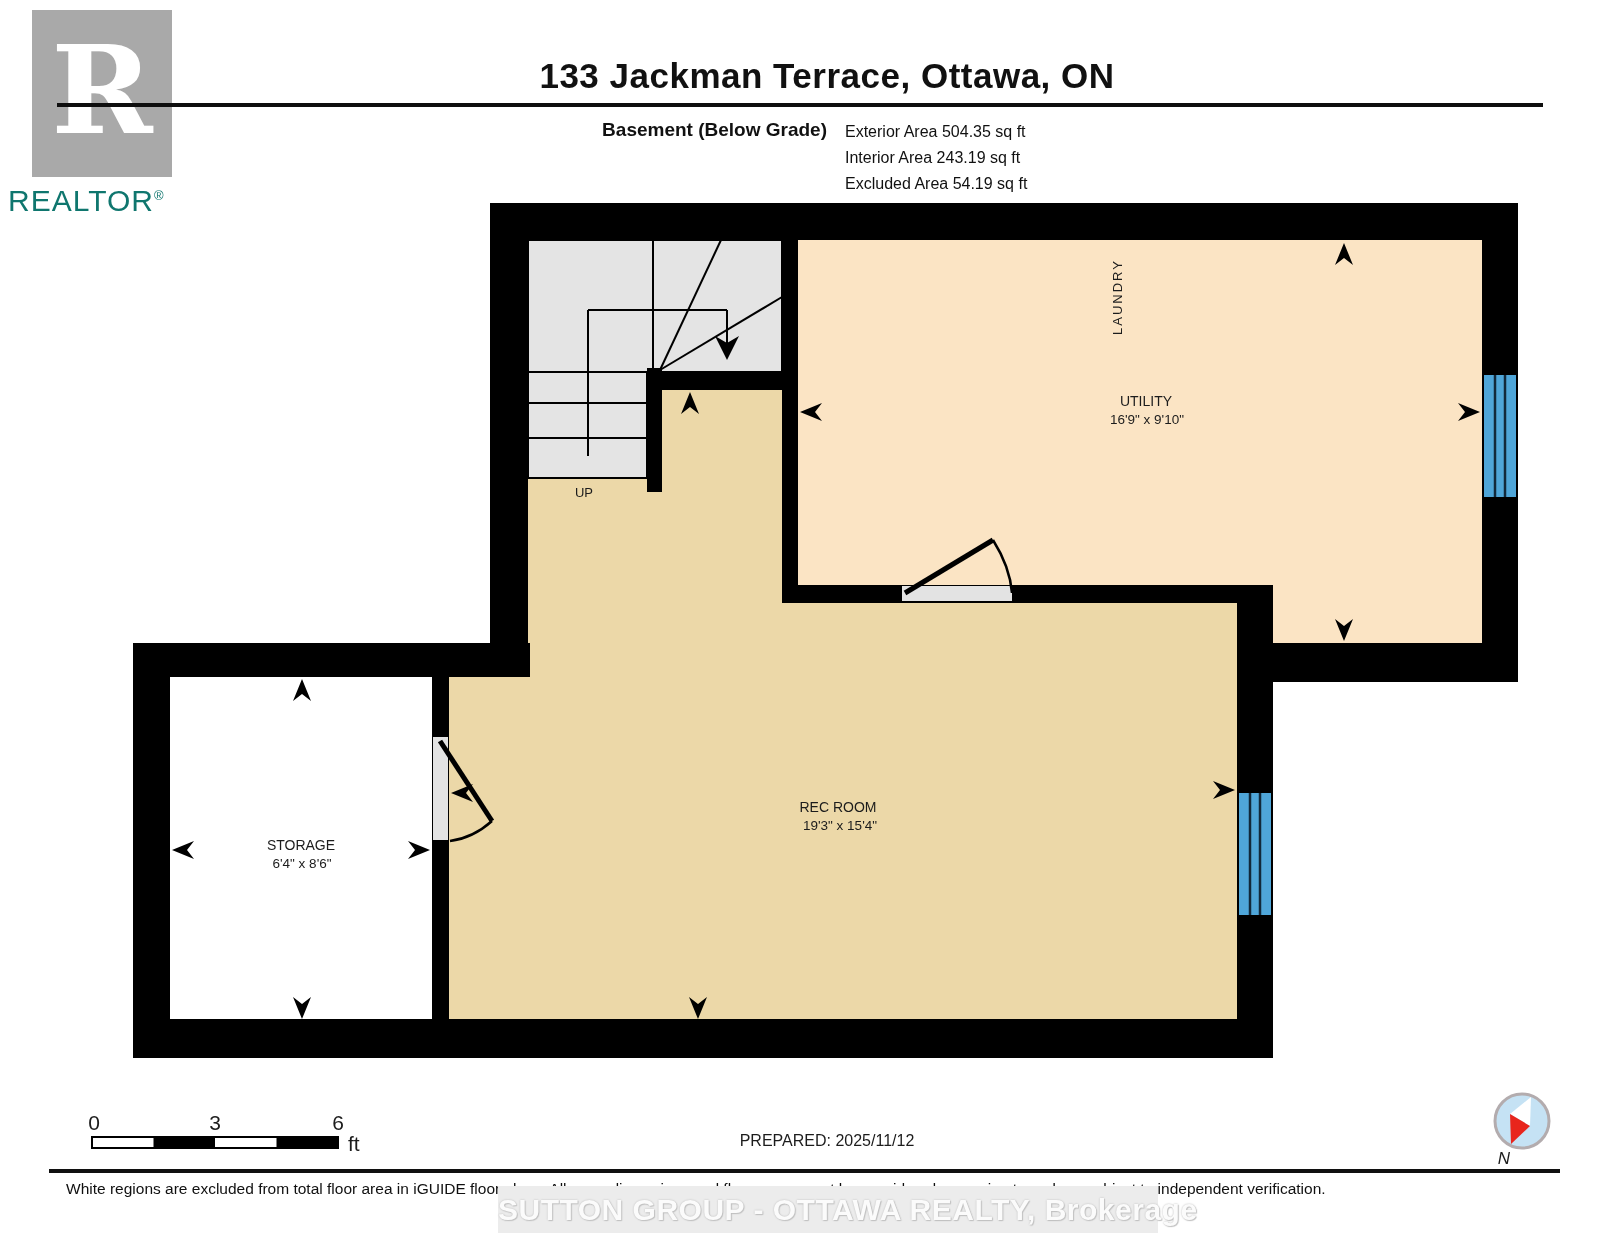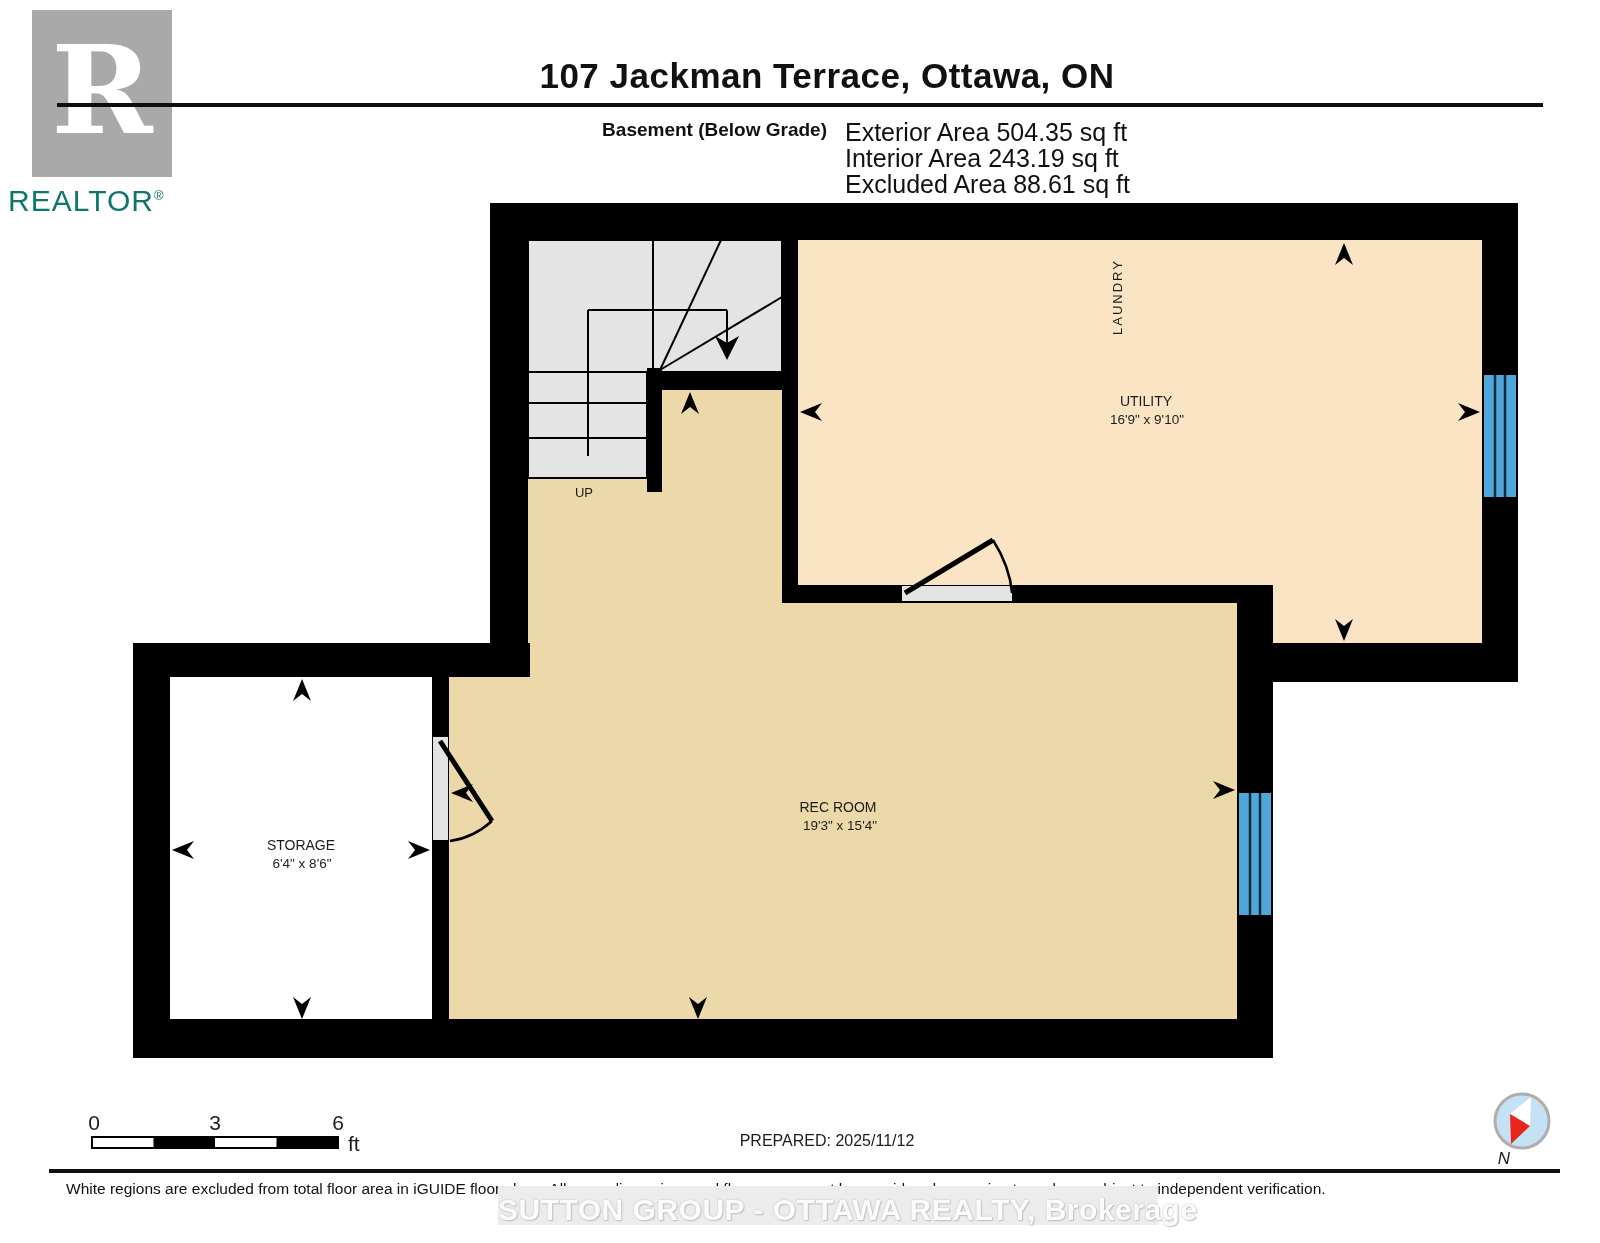--- a/index.html
+++ b/index.html
@@ -11,45 +11,45 @@
   
   .logo-box{left:32px;top:10px;width:140px;height:167px;background:#a9a9a9;
     display:flex;align-items:center;justify-content:center;z-index:1;}
   .logo-r{font-family:"DejaVu Serif",serif;font-weight:bold;font-size:122px;
     color:#ffffff;line-height:1;transform:translateY(-4px);}
   .brand{left:8px;top:184px;font-size:30px;color:#0f766e;letter-spacing:1px;z-index:1;}
   .brand sup{font-size:13px;}
   .header-rule{left:57px;right:57px;top:103px;height:0;border-top:4px solid #0e0e0e;z-index:2;}
   .page-title{left:54px;right:0;top:56px;text-align:center;font-size:35px;font-weight:bold;letter-spacing:0.5px;}
   .floor-label{left:0;width:827px;top:119px;text-align:right;font-size:19px;font-weight:bold;}
-  .area-lines{left:845px;top:119px;font-size:25px;line-height:26px;}
+  .area-lines{left:845px;top:119px;font-size:16px;line-height:26px;}
   
   .plan-svg{left:0;top:0;width:1600px;height:1243px;}
   .plan-text{font-family:"Liberation Sans",sans-serif;fill:#1c1c1c;}
   
   .footer-rule{left:49px;right:40px;top:1169px;height:0;border-top:4px solid #101010;}
   .disclaimer{left:66px;top:1180px;font-size:15.5px;color:#101010;}
-  .watermark{left:498px;top:1186px;width:660px;height:39px;background:#ececec;
+  .watermark{left:498px;top:1186px;width:660px;height:47px;background:#ececec;
     font-size:30px;font-weight:bold;color:#fbfbfb;line-height:47px;text-align:center;
     white-space:nowrap;text-shadow:0 0 2px #b8b8b8,1px 1px 1px #c4c4c4;letter-spacing:0.5px;}
 </style>
 </head>
 <body>
 
 <div class="abs logo-box">
   <span class="logo-r">R</span>
 </div>
 <div class="abs brand"><span>REALTOR</span><sup>®</sup></div>
 <div class="abs header-rule"></div>
-<div class="abs page-title">107 Jackman Terrace, Ottawa, ON</div>
+<div class="abs page-title">133 Jackman Terrace, Ottawa, ON</div>
 <div class="abs floor-label">Basement (Below Grade)</div>
 <div class="abs area-lines">
   <div>Exterior Area 504.35 sq ft</div>
   <div>Interior Area 243.19 sq ft</div>
-  <div>Excluded Area 88.61 sq ft</div>
+  <div>Excluded Area 54.19 sq ft</div>
 </div>
 
 <svg class="abs plan-svg" viewBox="0 0 1600 1243" xmlns="http://www.w3.org/2000/svg">
 
   <g>
     <polygon fill="#ecd8a8" points="528,478 647,478 647,492 662,492 662,390 782,390 782,603 1237,603 1237,1019 449,1019 449,677 528,677"></polygon>
     <polygon fill="#fbe4c4" points="798,240 1482,240 1482,643 1250,643 1250,585 798,585"></polygon>
     <rect x="528" y="240" width="254" height="132" fill="#e4e4e4" stroke="#000" stroke-width="2"></rect>
     <rect x="528" y="372" width="119" height="106" fill="#e4e4e4" stroke="#000" stroke-width="2"></rect>
     <rect x="170" y="677" width="262" height="342" fill="#ffffff"></rect>

